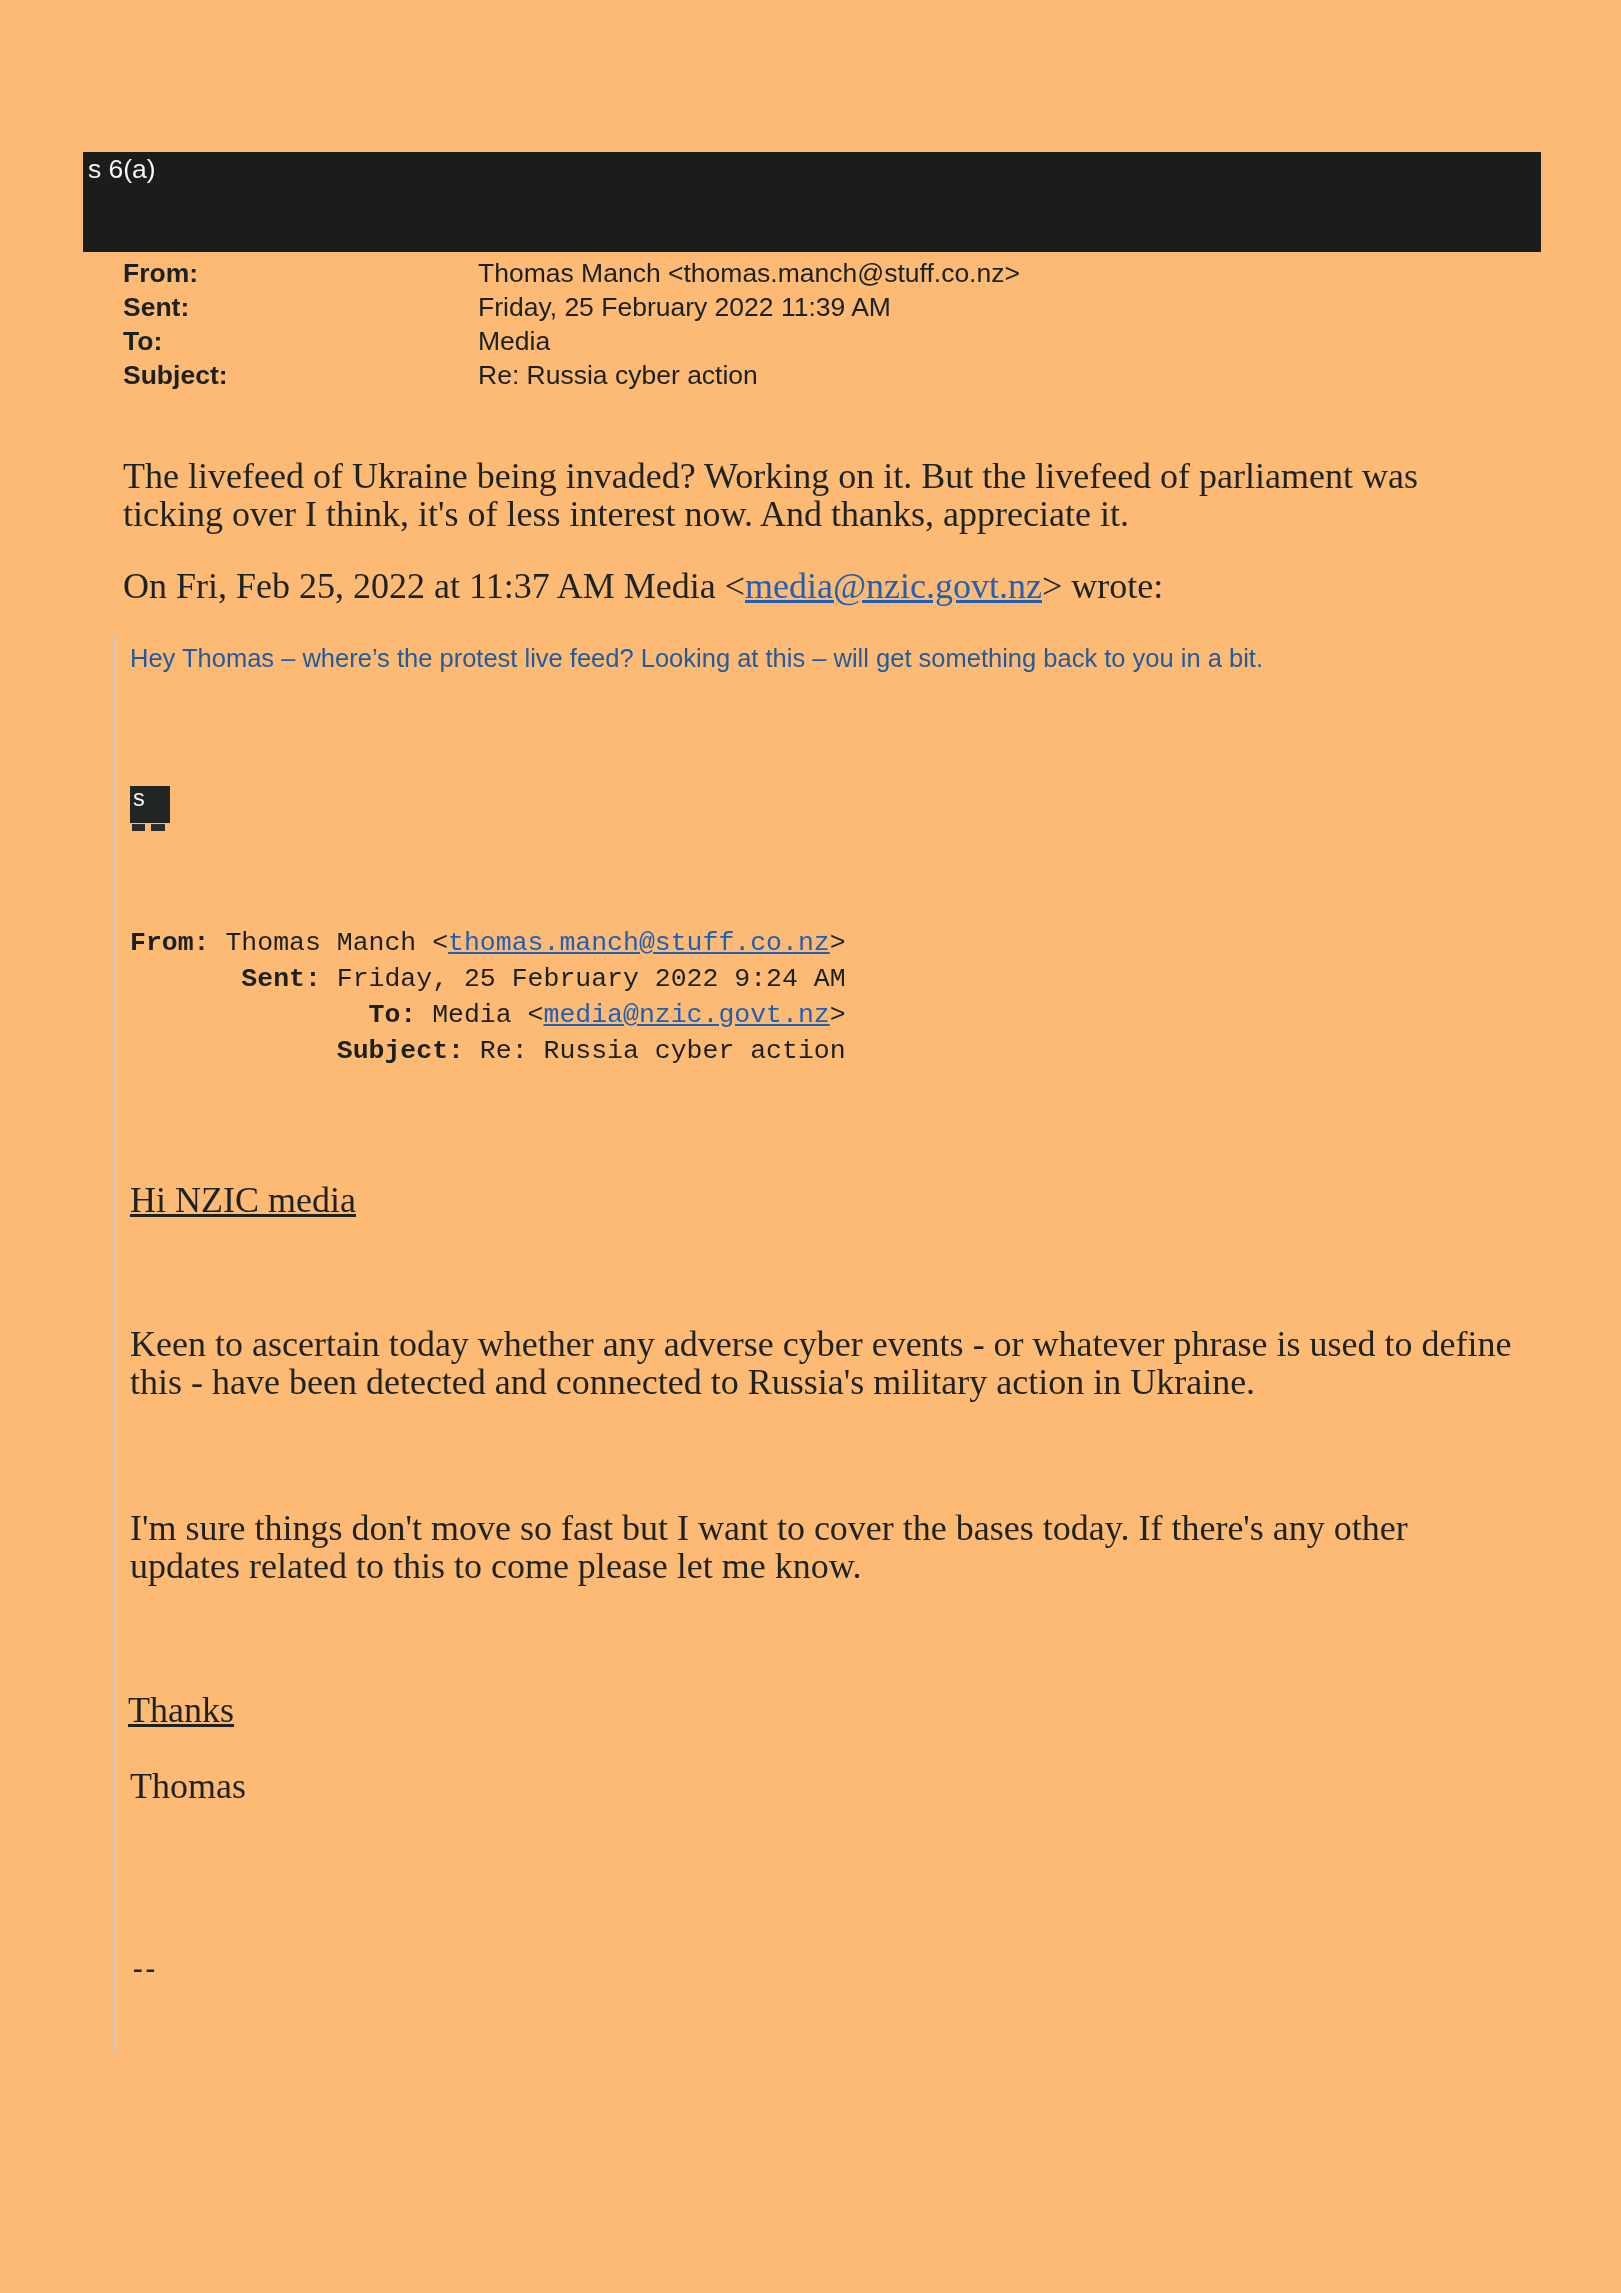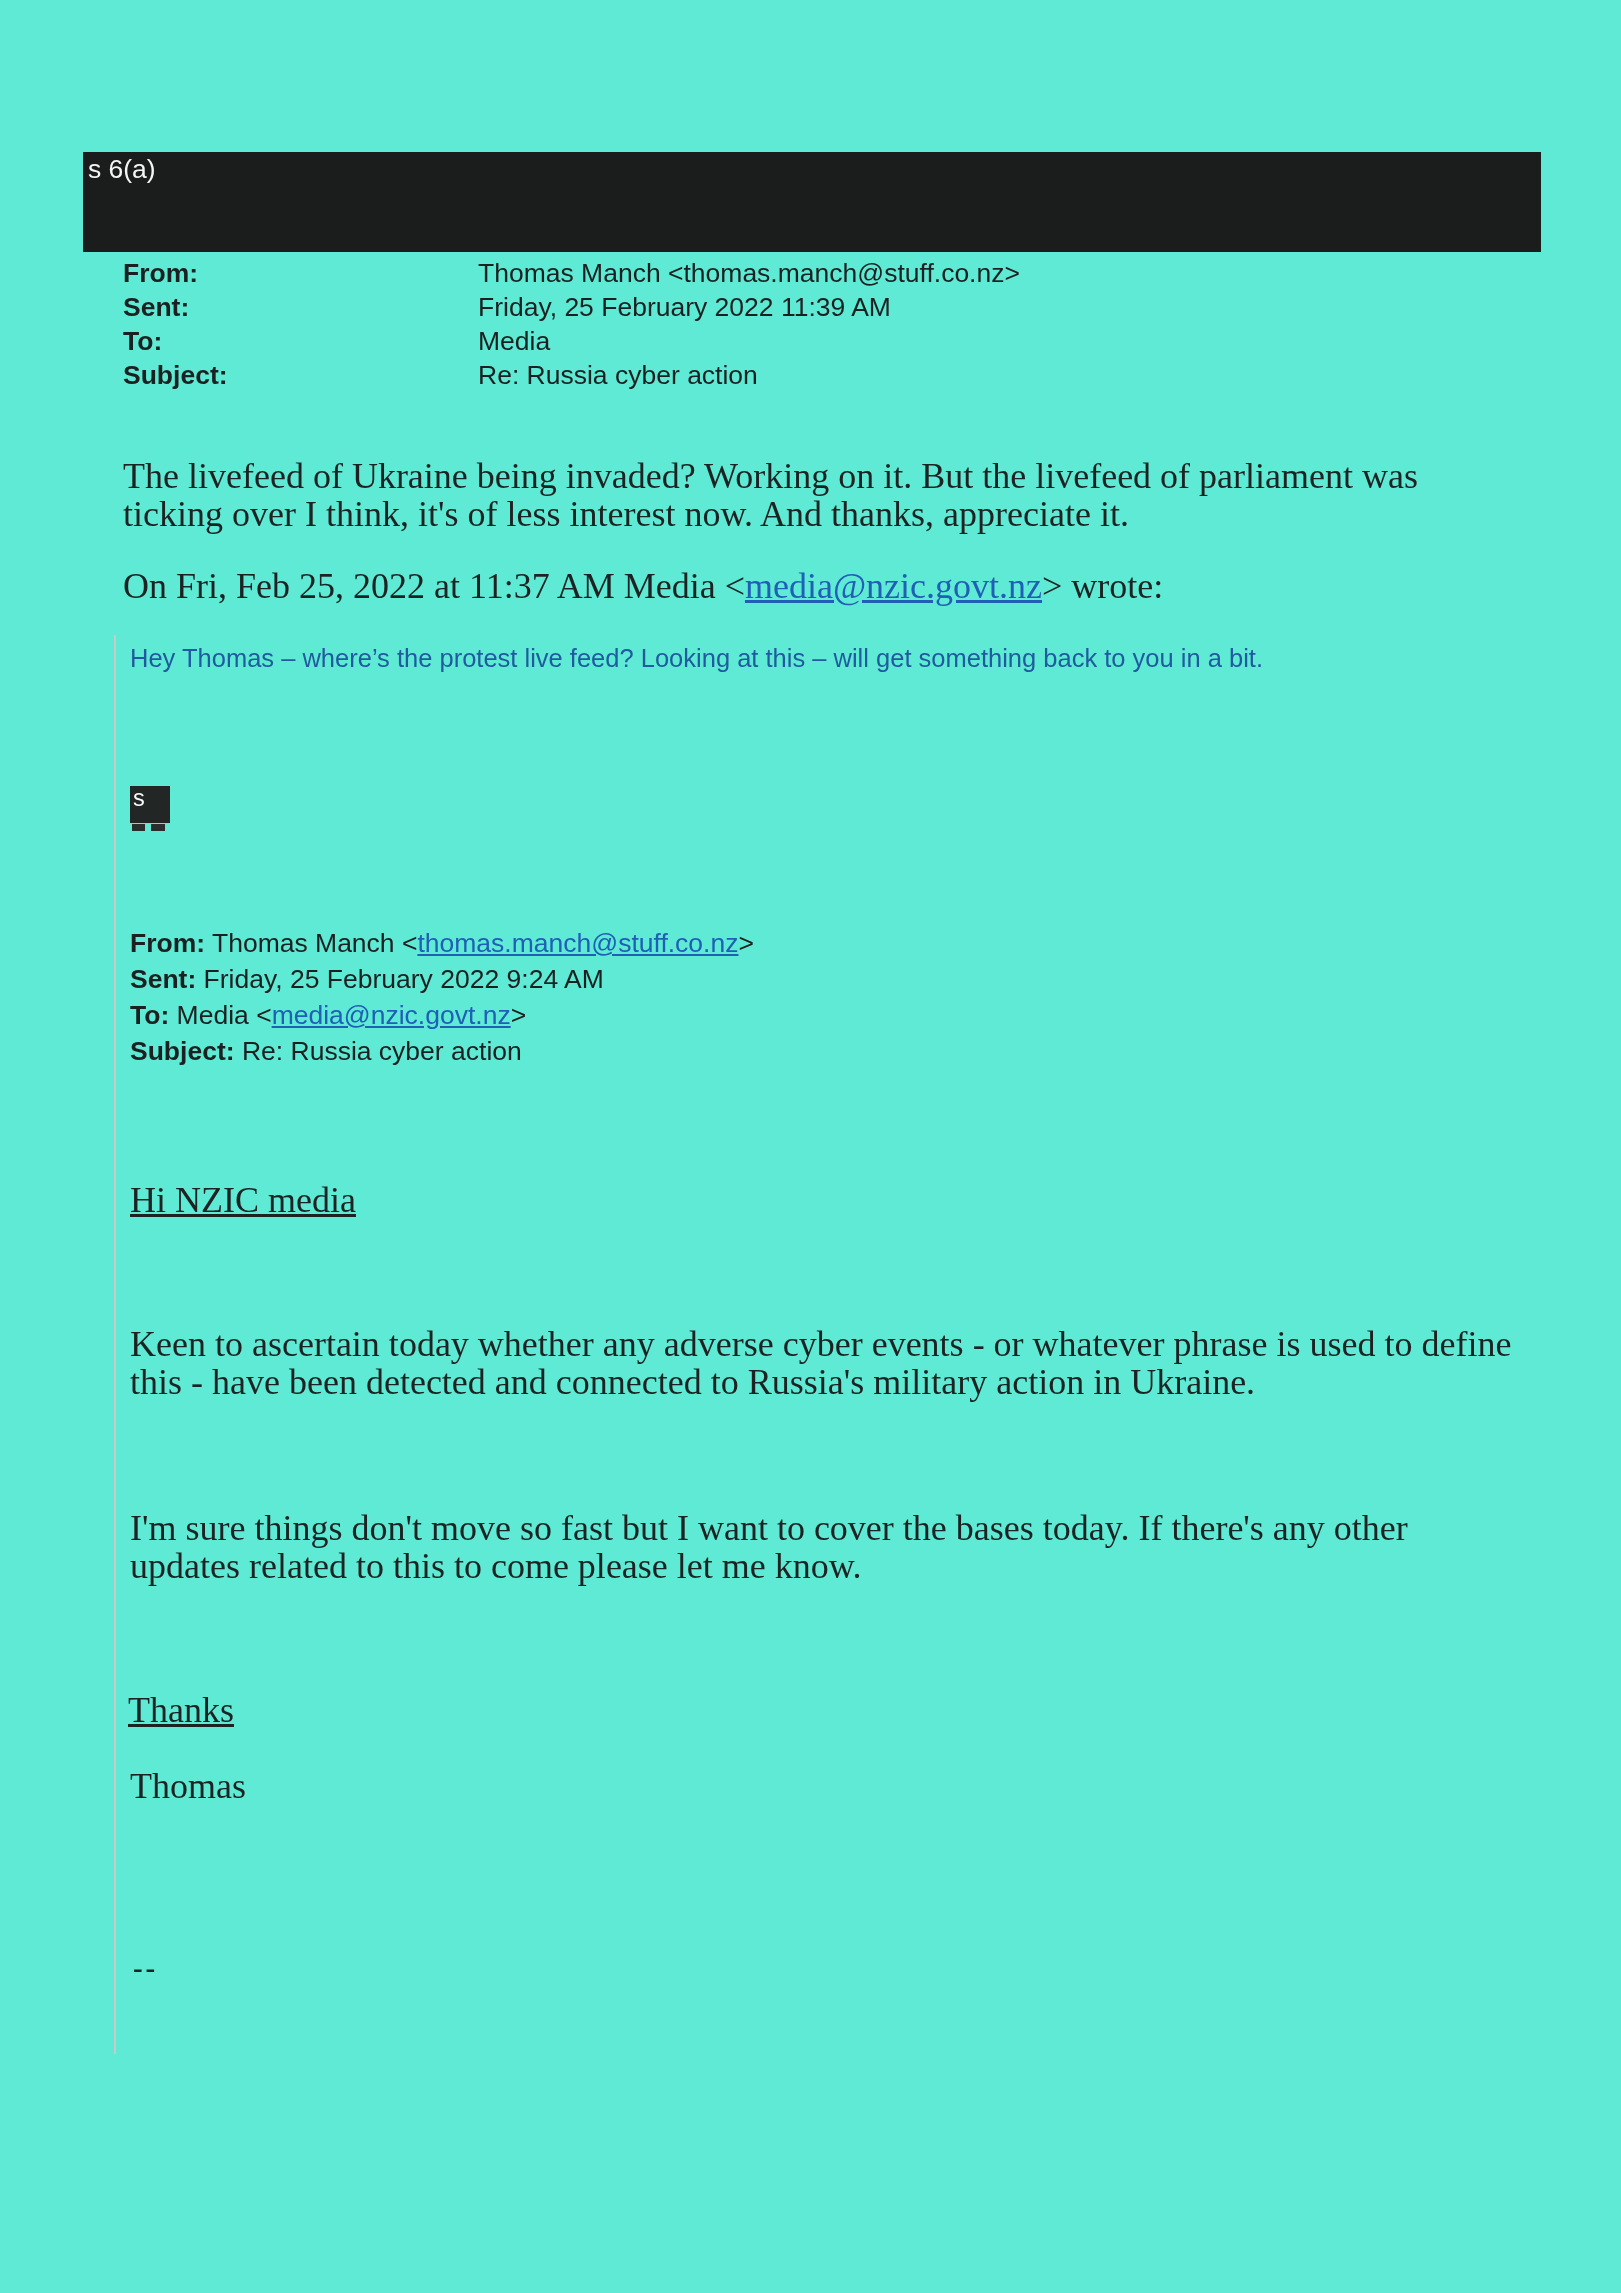--- a/index.html
+++ b/index.html
@@ -1,21 +1,21 @@
 <!DOCTYPE html>
 <html><head>
 <meta charset="utf-8">
 <style>
   * { margin: 0; padding: 0; box-sizing: border-box; }
   html, body { background: #e8e8e8; }
   .page {
     position: relative;
     width: 1621px;
     height: 2294px;
-    background: #5eead4;
+    background: #fdba74;
     font-family: "Liberation Serif", serif;
     color: #1c2322;
     overflow: hidden;
   }
 
   
   .redaction-bar {
     position: absolute;
     left: 83px; top: 152px;
     width: 1458px; height: 100px;
@@ -93,23 +93,24 @@
   }
   .redaction-remnant { position: absolute; left: 132px; top: 824px; width: 37px; height: 6.9px; }
   .redaction-remnant .chip { position: absolute; top: 0; height: 6.9px; background: #2a2d2c; }
   .redaction-remnant .chip.c1 { left: 0; width: 12.7px; }
   .redaction-remnant .chip.c2 { left: 18.6px; width: 14.7px; }
 
   
   .quoted-header {
     position: absolute;
     left: 130px; top: 928px;
-    font-family: Liberation Sans, sans-serif;
+    font-family: Liberation Mono, monospace;
     font-size: 26.5px;
     color: #1a2120;
+    text-align: right;
   }
   .quoted-header .qrow { height: 36px; white-space: nowrap; }
   .quoted-header .qlabel { font-weight: bold; }
 
   .greeting   { left: 130px; top: 1181px; text-decoration: underline; }
   .qp1        { left: 130px; top: 1325px; width: 1384px; }
   .qp2        { left: 130px; top: 1509px; width: 1384px; }
   .sign-off   { left: 128px; top: 1691px; text-decoration: underline; }
   .signature  { left: 130px; top: 1767px; }
   .separator  { left: 133px; top: 1949px; font-weight: bold; letter-spacing: 2.9px; font-size: 29px; }

